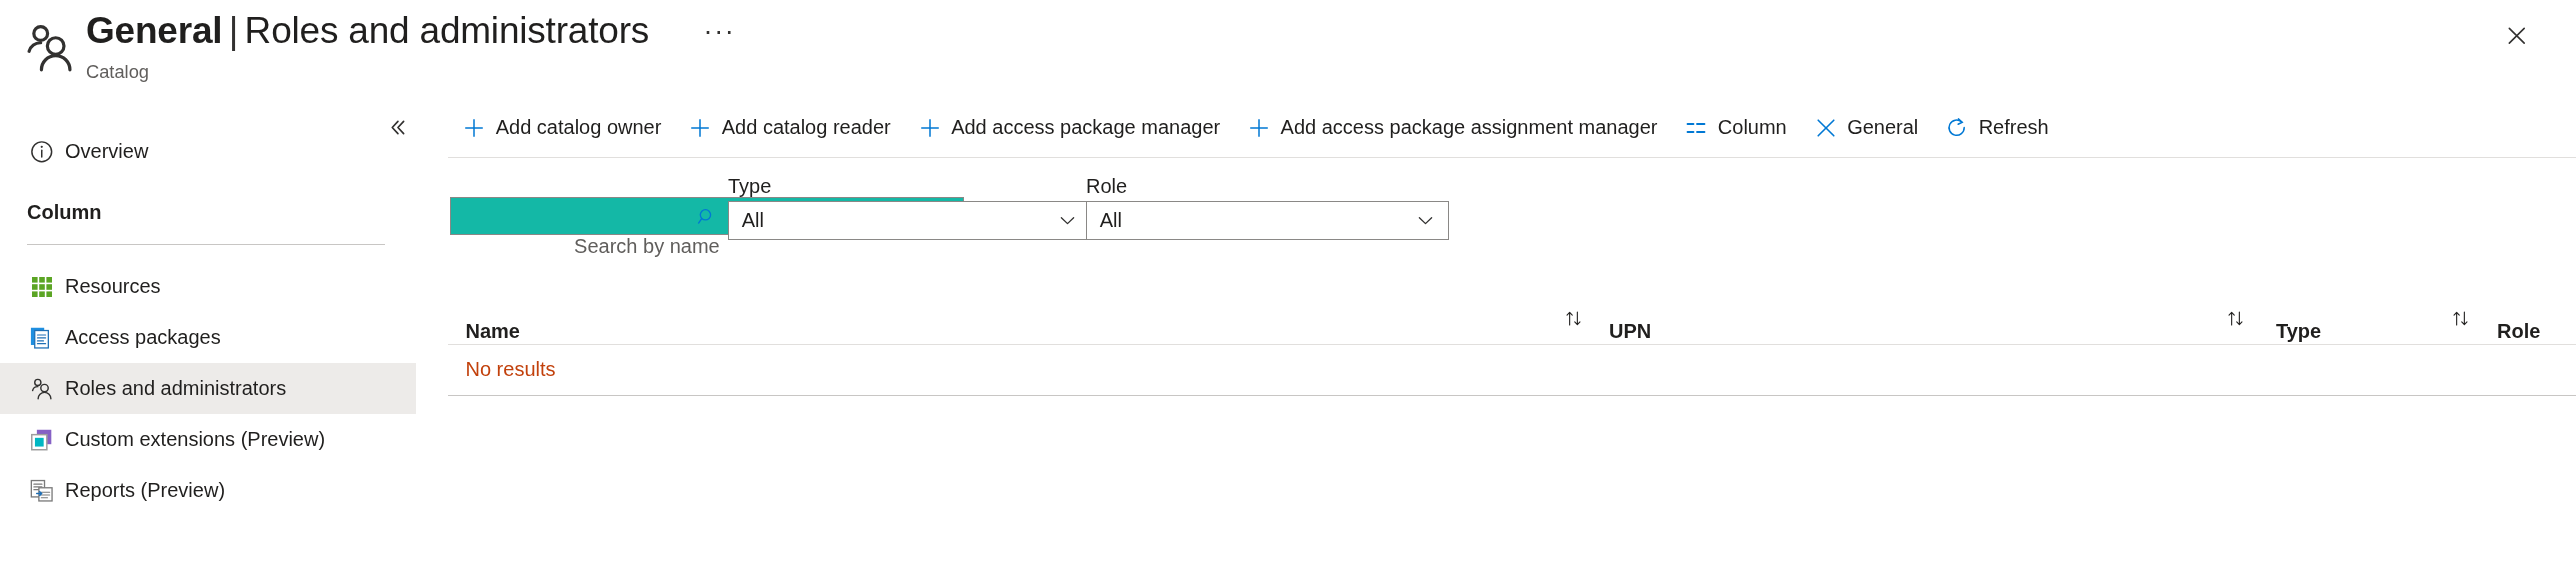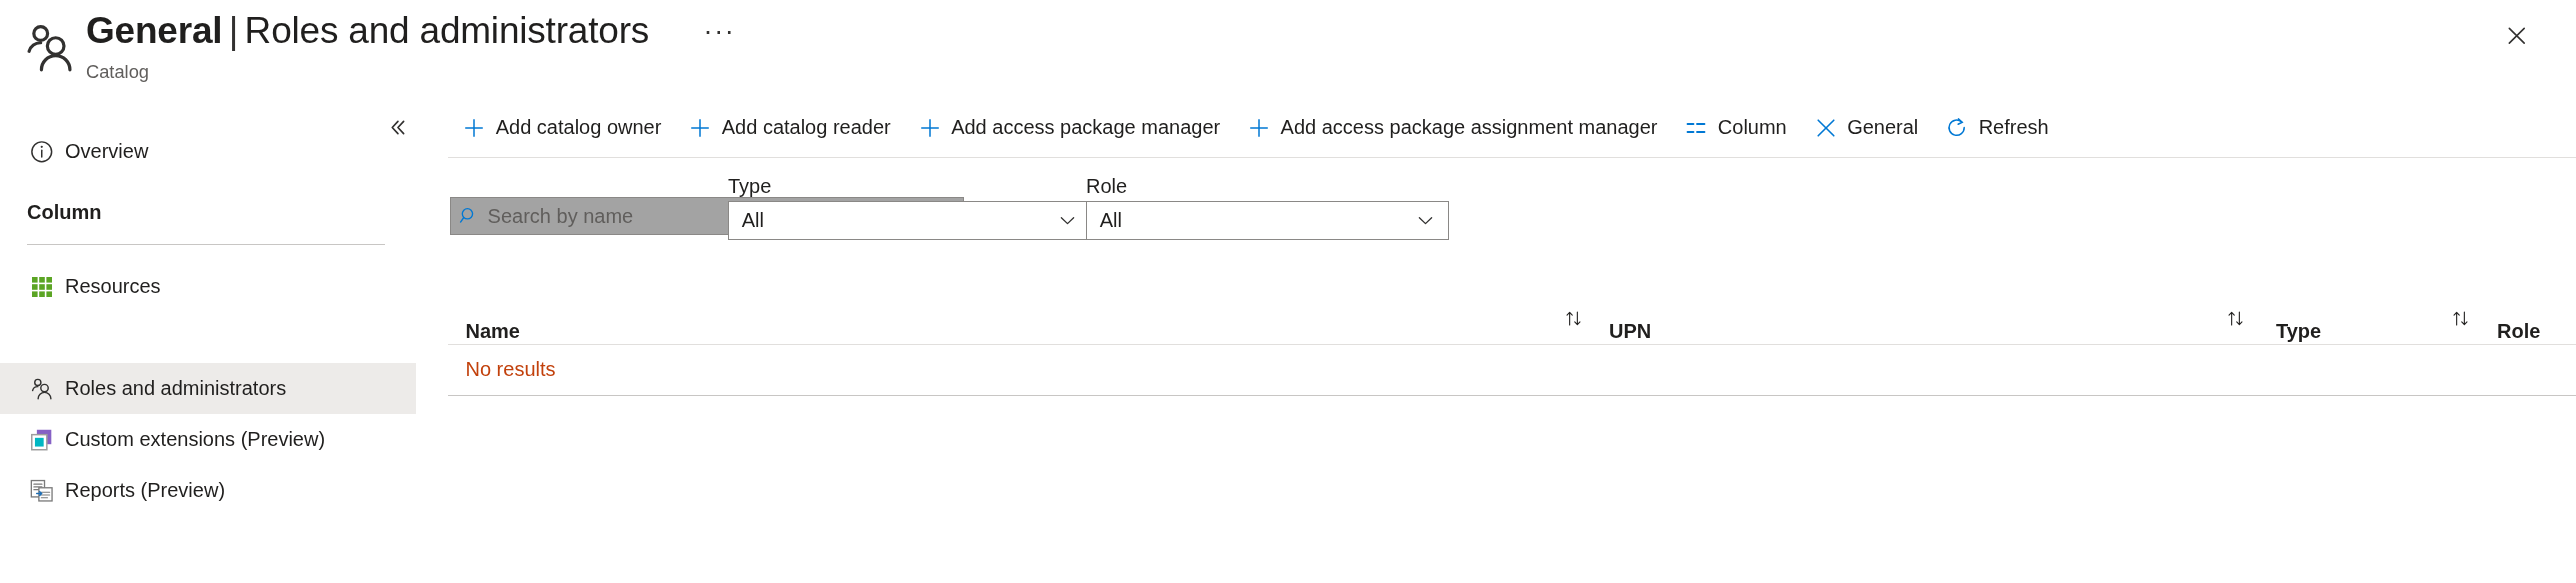--- a/index.html
+++ b/index.html
@@ -195,23 +195,24 @@
     position: absolute;
     left: 0; top: 76px;
     height: 96px;
   }
 
   #search-wrapper {
     position: absolute;
     left: 1.6px; top: 22px;
     width: 514px; height: 38px;
     border: 0.8px solid #8a8886;
-    background: #a3a3a3;
+    background: #14b8a6;
     display: flex;
     align-items: center;
+    flex-direction: column;
   }
   #search-icon-box {
     width: 37px; height: 37px;
     display: flex; align-items: center; justify-content: center;
     flex: 0 0 auto;
   }
   #search-input {
     flex: 1 1 auto;
     border: none;
     outline: none;
@@ -391,20 +392,35 @@
             <rect x="16.4" y="9.2" width="5.6" height="5.6"></rect>
             <rect x="2" y="16.4" width="5.6" height="5.6"></rect>
             <rect x="9.2" y="16.4" width="5.6" height="5.6"></rect>
             <rect x="16.4" y="16.4" width="5.6" height="5.6"></rect>
           </g>
         </svg>
       </span>
       <span class="nav-label">Resources</span>
     </div>
 
+    <div class="nav-item" id="nav-packages">
+      <span class="nav-icon">
+        <svg width="25.5" height="25.5" viewBox="0 0 24 24">
+          <rect x="1.8" y="2.6" width="12.5" height="16.2" fill="#1f8fe0"></rect>
+          <rect x="5.4" y="5.2" width="12.8" height="16.4" fill="#ffffff" stroke="#1f6fb5" stroke-width="1.2"></rect>
+          <g stroke="#1f6fb5" stroke-width="1.15" stroke-linecap="round">
+            <path d="M8 9.4 H15.6"></path>
+            <path d="M8 12.2 H15.6"></path>
+            <path d="M8 15 H13.6"></path>
+            <path d="M8 17.6 H15.6"></path>
+          </g>
+        </svg>
+      </span>
+      <span class="nav-label">Access packages</span>
+    </div>
 
     <div class="nav-item selected" id="nav-roles">
       <span class="nav-icon">
         <svg width="25.5" height="25.5" viewBox="0 0 24 24" fill="none" stroke="#323130" stroke-width="1.35" stroke-linecap="round" stroke-linejoin="round">
           <circle cx="8.3" cy="6.1" r="2.9"></circle>
           <path d="M3.4 13.6a4.9 4.9 0 0 1 4.9-3.6"></path>
           <circle cx="14.6" cy="11.4" r="3.5"></circle>
           <path d="M8.6 21.4a6 6 0 0 1 12 0"></path>
         </svg>
       </span>

